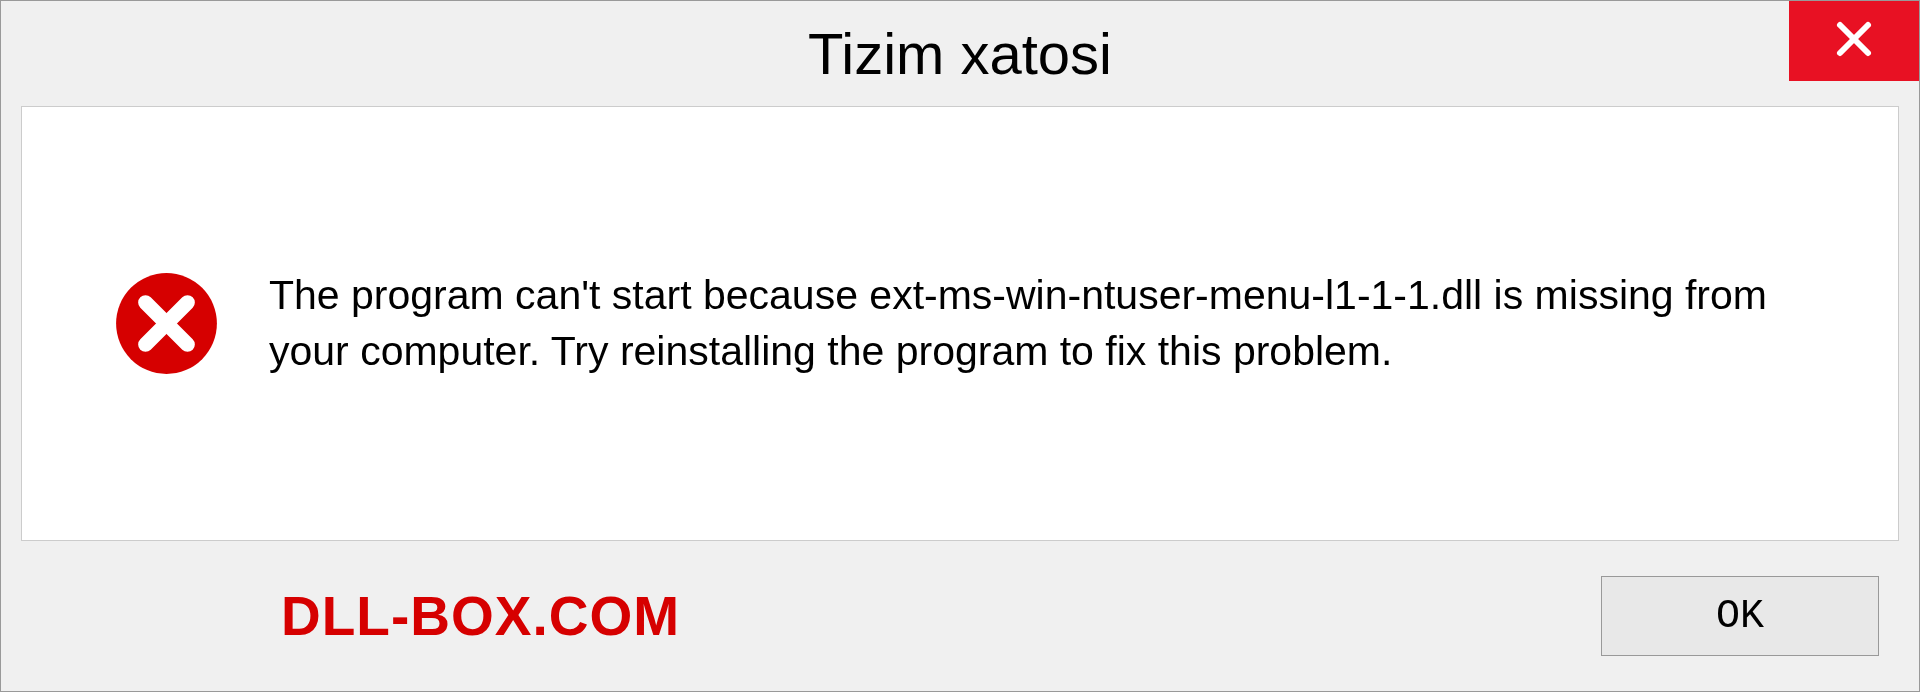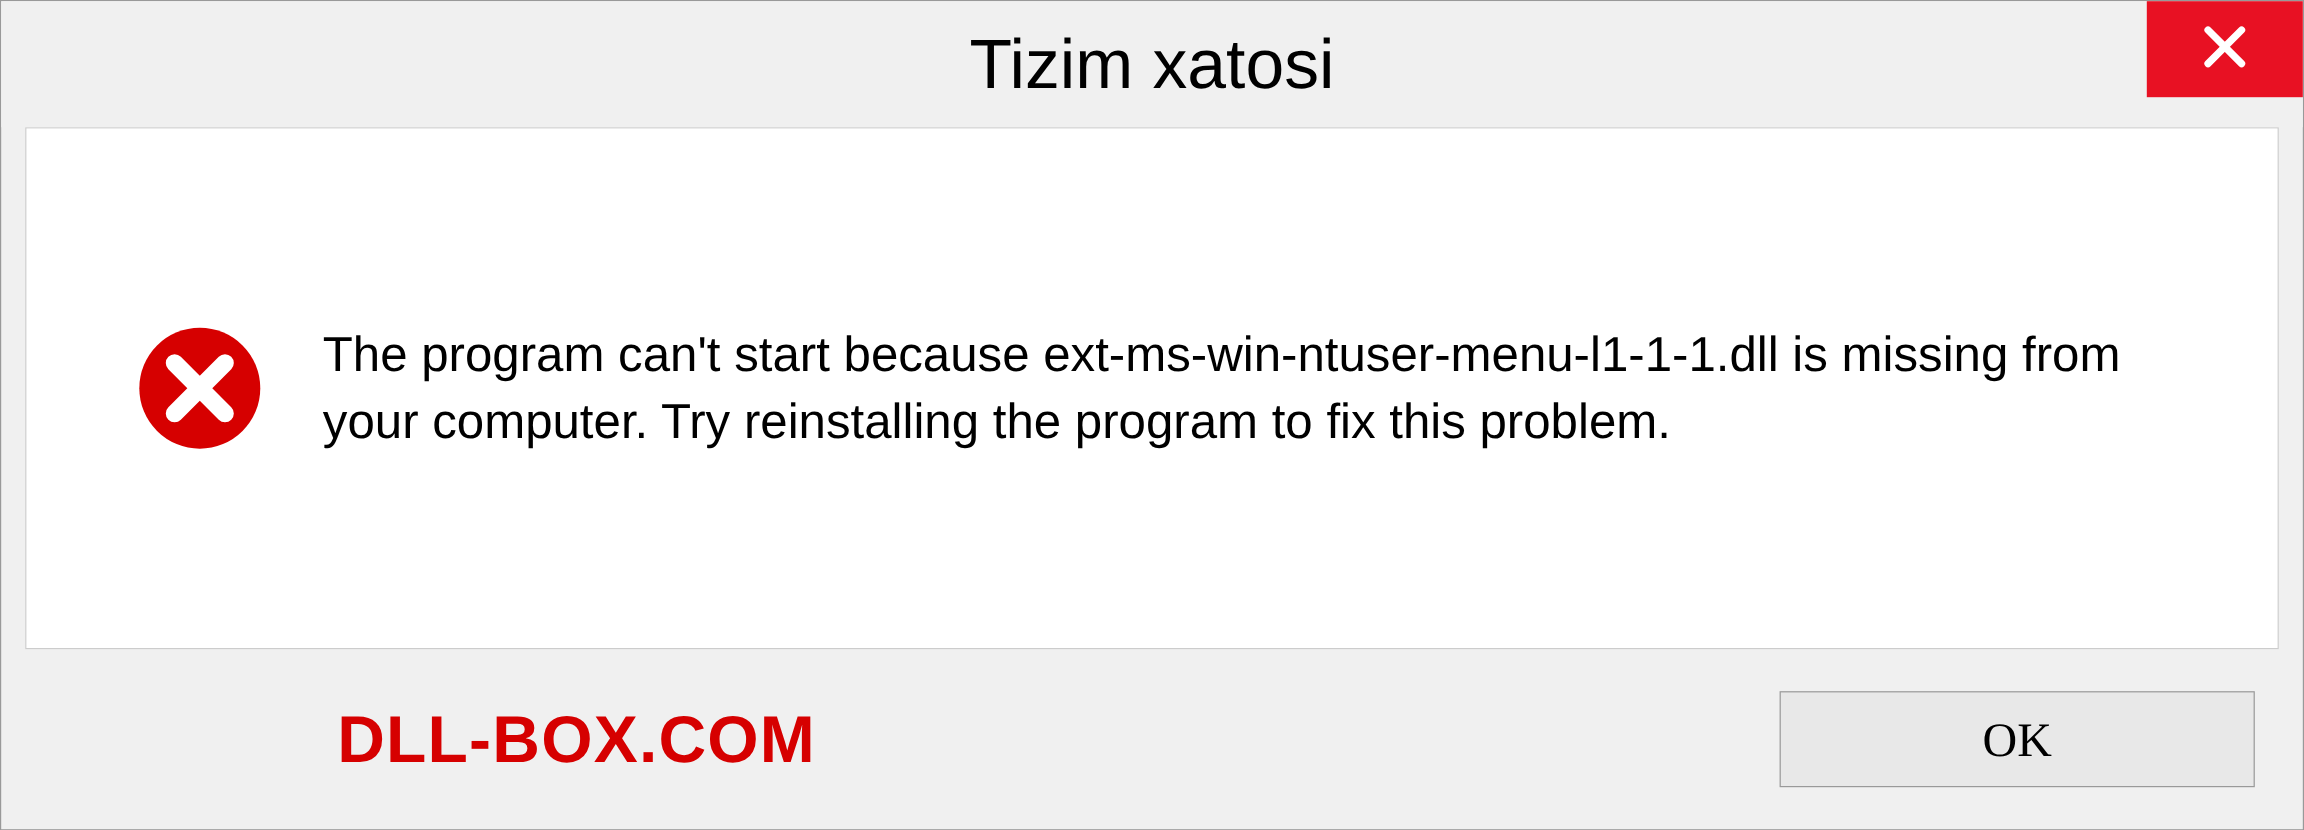--- a/index.html
+++ b/index.html
@@ -86,31 +86,31 @@
       gap: 16px;
     }
     .watermark {
       font-size: 55px;
       font-weight: 900;
       color: #d60000;
       letter-spacing: 1px;
       font-family: Arial Black, Arial, sans-serif;
     }
     .ok-btn {
-      width: 396px;
+      width: 278px;
       height: 80px;
       background: #e8e8e8;
       border: 1px solid #999;
       font-size: 40px;
       color: #000;
       display: flex;
       align-items: center;
       justify-content: center;
       cursor: pointer;
-      font-family: Liberation Serif, serif;
+      font-family: Liberation Mono, monospace;
     }
   </style>
 </head>
 <body>
 
 <div class="dialog">
   <div class="titlebar">
     <div class="title">Tizim xatosi</div>
     <div class="close-btn">
       <span>

